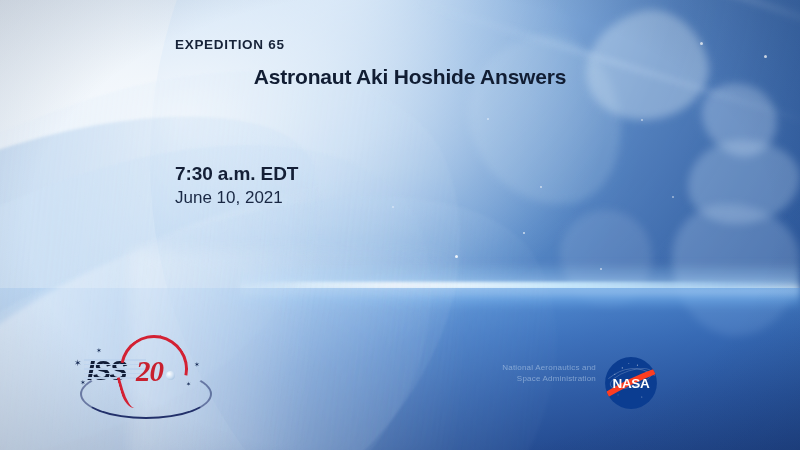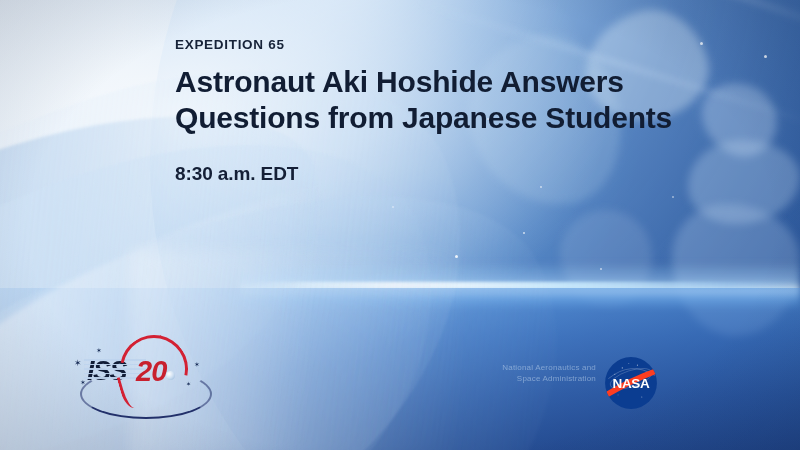--- a/index.html
+++ b/index.html
@@ -271,26 +271,27 @@
   }
   #eyebrow {
     font-size: 13.5px;
     font-weight: bold;
     letter-spacing: 0.7px;
     color: #172339;
     line-height: 1;
     margin-bottom: 12px;
   }
   .headline {
-    font-size: 30px;
+    font-size: 21px;
     font-weight: bold;
     letter-spacing: -0.2px;
     color: #111d33;
     line-height: 1.23;
     white-space: nowrap;
+    text-align: center;
   }
 
   #time-block {
     position: absolute;
     left: 175px; top: 163px;
   }
   #time {
     font-size: 19px;
     font-weight: bold;
     color: #141f36;
@@ -344,20 +345,21 @@
   }
   #twenty-text {
     position: absolute;
     left: 62px; top: 22px;
     font-size: 29px;
     font-weight: bold;
     font-style: italic;
     letter-spacing: -1px;
     color: #c8202e;
     line-height: 1;
+    font-family: Liberation Serif, serif;
   }
   #iss-swoosh {
     position: absolute;
     left: 46px; top: 0px;
     width: 62px; height: 62px;
     border: 3.4px solid #d32133;
     border-radius: 50%;
     border-right-color: transparent;
     border-bottom-color: transparent;
     transform: rotate(56deg);
@@ -457,25 +459,25 @@
   <div class="star" style="left:540px;top:186px;width:2px;height:2px;opacity:.6;"></div>
   <div class="star" style="left:487px;top:118px;width:2px;height:2px;opacity:.5;"></div>
   <div class="star" style="left:392px;top:206px;width:2px;height:2px;opacity:.45;"></div>
   <div class="star" style="left:672px;top:196px;width:2px;height:2px;opacity:.5;"></div>
 
   <div class="layer" id="bg-vignette"></div>
 
   <div id="text-block">
     <div id="eyebrow">EXPEDITION 65</div>
     <div class="headline">Astronaut Aki Hoshide Answers</div>
-    <div class="headline">Questions from Japanese Students</div>
   </div>
 
   <div id="time-block">
-    <div id="time">8:30 a.m. EDT</div>
+    <div id="time">7:30 a.m. EDT</div>
+    <div id="date">June 10, 2021</div>
   </div>
 
   <div id="iss20">
     <span class="iss-star" style="left:0px;top:24px;">✶</span>
     <span class="iss-star" style="left:22px;top:12px;font-size:7px;">✶</span>
     <span class="iss-star" style="left:6px;top:44px;font-size:7px;">✶</span>
     <span class="iss-star" style="left:120px;top:26px;font-size:7px;">✶</span>
     <span class="iss-star" style="left:112px;top:46px;font-size:6px;">✶</span>
 
     <div id="iss-arc"></div>

